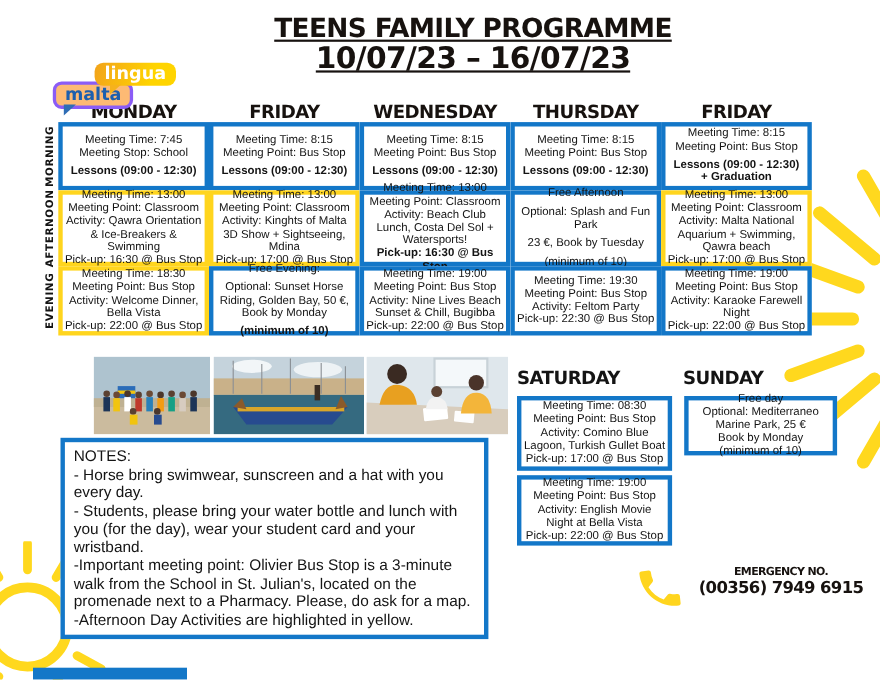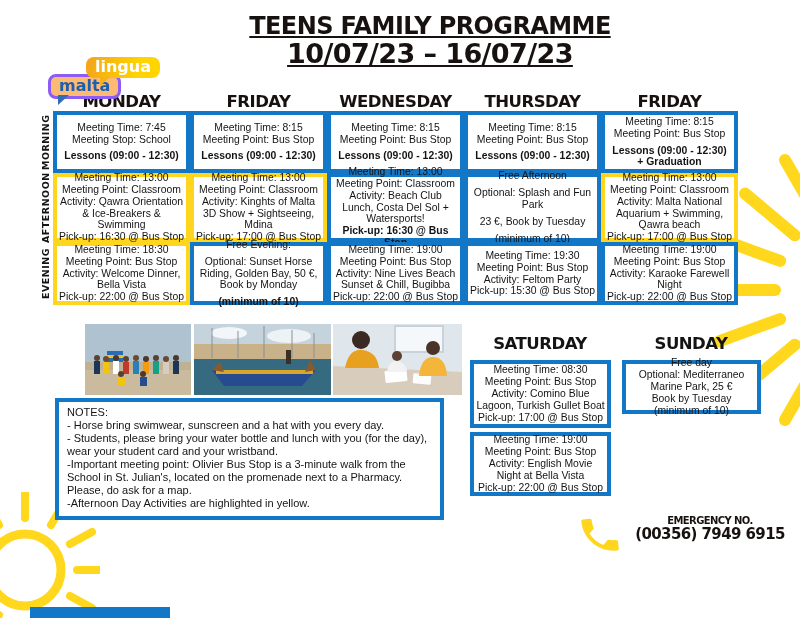--- a/index.html
+++ b/index.html
@@ -43,39 +43,39 @@
     font-family:"DejaVu Sans", sans-serif;font-weight:bold;font-size:9.5px;letter-spacing:0.5px;}
   .cell{background:#fff;border:4px solid var(--blue);box-sizing:border-box;
     display:flex;flex-direction:column;justify-content:center;
     text-align:center;padding:2px 2px;font-size:10.4px;line-height:1.14;}
   .cell.yellow{border-color:var(--yellow);}
   .cell .b{font-weight:bold;}
   .cell .gap{margin-top:5px;}
   .abs{position:absolute;}
 
   
-  .wk-header{position:absolute;width:140px;text-align:center;font-size:16.5px;letter-spacing:-0.5px;
+  .wk-header{position:absolute;width:140px;text-align:left;font-size:16.5px;letter-spacing:-0.5px;
     font-family:"DejaVu Sans", sans-serif;font-weight:bold;}
   #wk-sat-header{left:470px;top:334px;}
   #wk-sun-header{left:621px;top:334px;}
   #cell-sat-day{left:470px;top:360px;width:141px;height:68px;}
   #cell-sat-eve{left:470px;top:432px;width:141px;height:64px;}
   #cell-sun{left:622px;top:360px;width:139px;height:54px;}
 
   
   .photo{position:absolute;top:324px;height:71px;overflow:hidden;}
   #photo-1{left:85px;width:106px;}
   #photo-2{left:194px;width:137px;}
   #photo-3{left:333px;width:129px;}
   .photo svg{display:block;width:100%;height:100%;}
 
   
   #notes{position:absolute;left:55px;top:398px;width:389px;box-sizing:border-box;
     border:4px solid var(--blue);background:#fff;padding:4px 8px 6px;
-    font-size:11px;line-height:1.18;}
+    font-size:14px;line-height:1.18;}
   #notes .note-line{margin:0;}
 
   
   .phone-icon{position:absolute;left:577px;top:512px;width:46px;height:46px;transform:rotate(-6deg);}
   .emergency{position:absolute;left:620px;top:515px;width:180px;text-align:center;color:#17120f;}
   .emergency .l1{font-size:10px;line-height:1.1;}
   .emergency .l2{font-size:15px;line-height:1.15;}
 
   .bottom-bar{position:absolute;left:30px;top:607px;width:140px;height:11px;background:var(--blue);}
 </style>
@@ -210,21 +210,21 @@
         <div class="cell blue">
           <div class="line">Meeting Time: 19:00</div>
           <div class="line">Meeting Point: Bus Stop</div>
           <div class="line">Activity: Nine Lives Beach Sunset &amp; Chill, Bugibba</div>
           <div class="line">Pick-up: 22:00 @ Bus Stop</div>
         </div>
         <div class="cell blue">
           <div class="line">Meeting Time: 19:30</div>
           <div class="line">Meeting Point: Bus Stop</div>
           <div class="line">Activity: Feltom Party</div>
-          <div class="line">Pick-up: 15:30 @ Bus Stop</div>
+          <div class="line">Pick-up: 22:30 @ Bus Stop</div>
         </div>
         <div class="cell blue">
           <div class="line">Meeting Time: 19:00</div>
           <div class="line">Meeting Point: Bus Stop</div>
           <div class="line">Activity: Karaoke Farewell Night</div>
           <div class="line">Pick-up: 22:00 @ Bus Stop</div>
         </div>
       </div>
 
     <div id="wk-sat-header" class="wk-header">SATURDAY</div>
@@ -237,21 +237,21 @@
       </div>
     <div id="cell-sat-eve" class="cell blue abs">
         <div class="line">Meeting Time: 19:00</div>
         <div class="line">Meeting Point: Bus Stop</div>
         <div class="line">Activity: English Movie Night at Bella Vista</div>
         <div class="line">Pick-up: 22:00 @ Bus Stop</div>
       </div>
     <div id="cell-sun" class="cell blue abs">
         <div class="line">Free day</div>
         <div class="line">Optional: Mediterraneo Marine Park, 25 €</div>
-        <div class="line">Book by Tuesday</div>
+        <div class="line">Book by Monday</div>
         <div class="line">(minimum of 10)</div>
       </div>
 
     <div id="photo-1" class="photo">
       <svg viewBox="0 0 106 71" preserveAspectRatio="none">
         <rect x="0" y="0" width="106" height="44" fill="#AEC3CF"></rect>
         <rect x="0" y="44" width="106" height="27" fill="#CBBB9E"></rect>
         <rect x="0" y="38" width="106" height="8" fill="#BFB192"></rect>
         <rect x="22" y="27" width="16" height="11" fill="#2B6CB8"></rect>
         <rect x="22" y="31" width="16" height="3" fill="#F1C40F"></rect>

